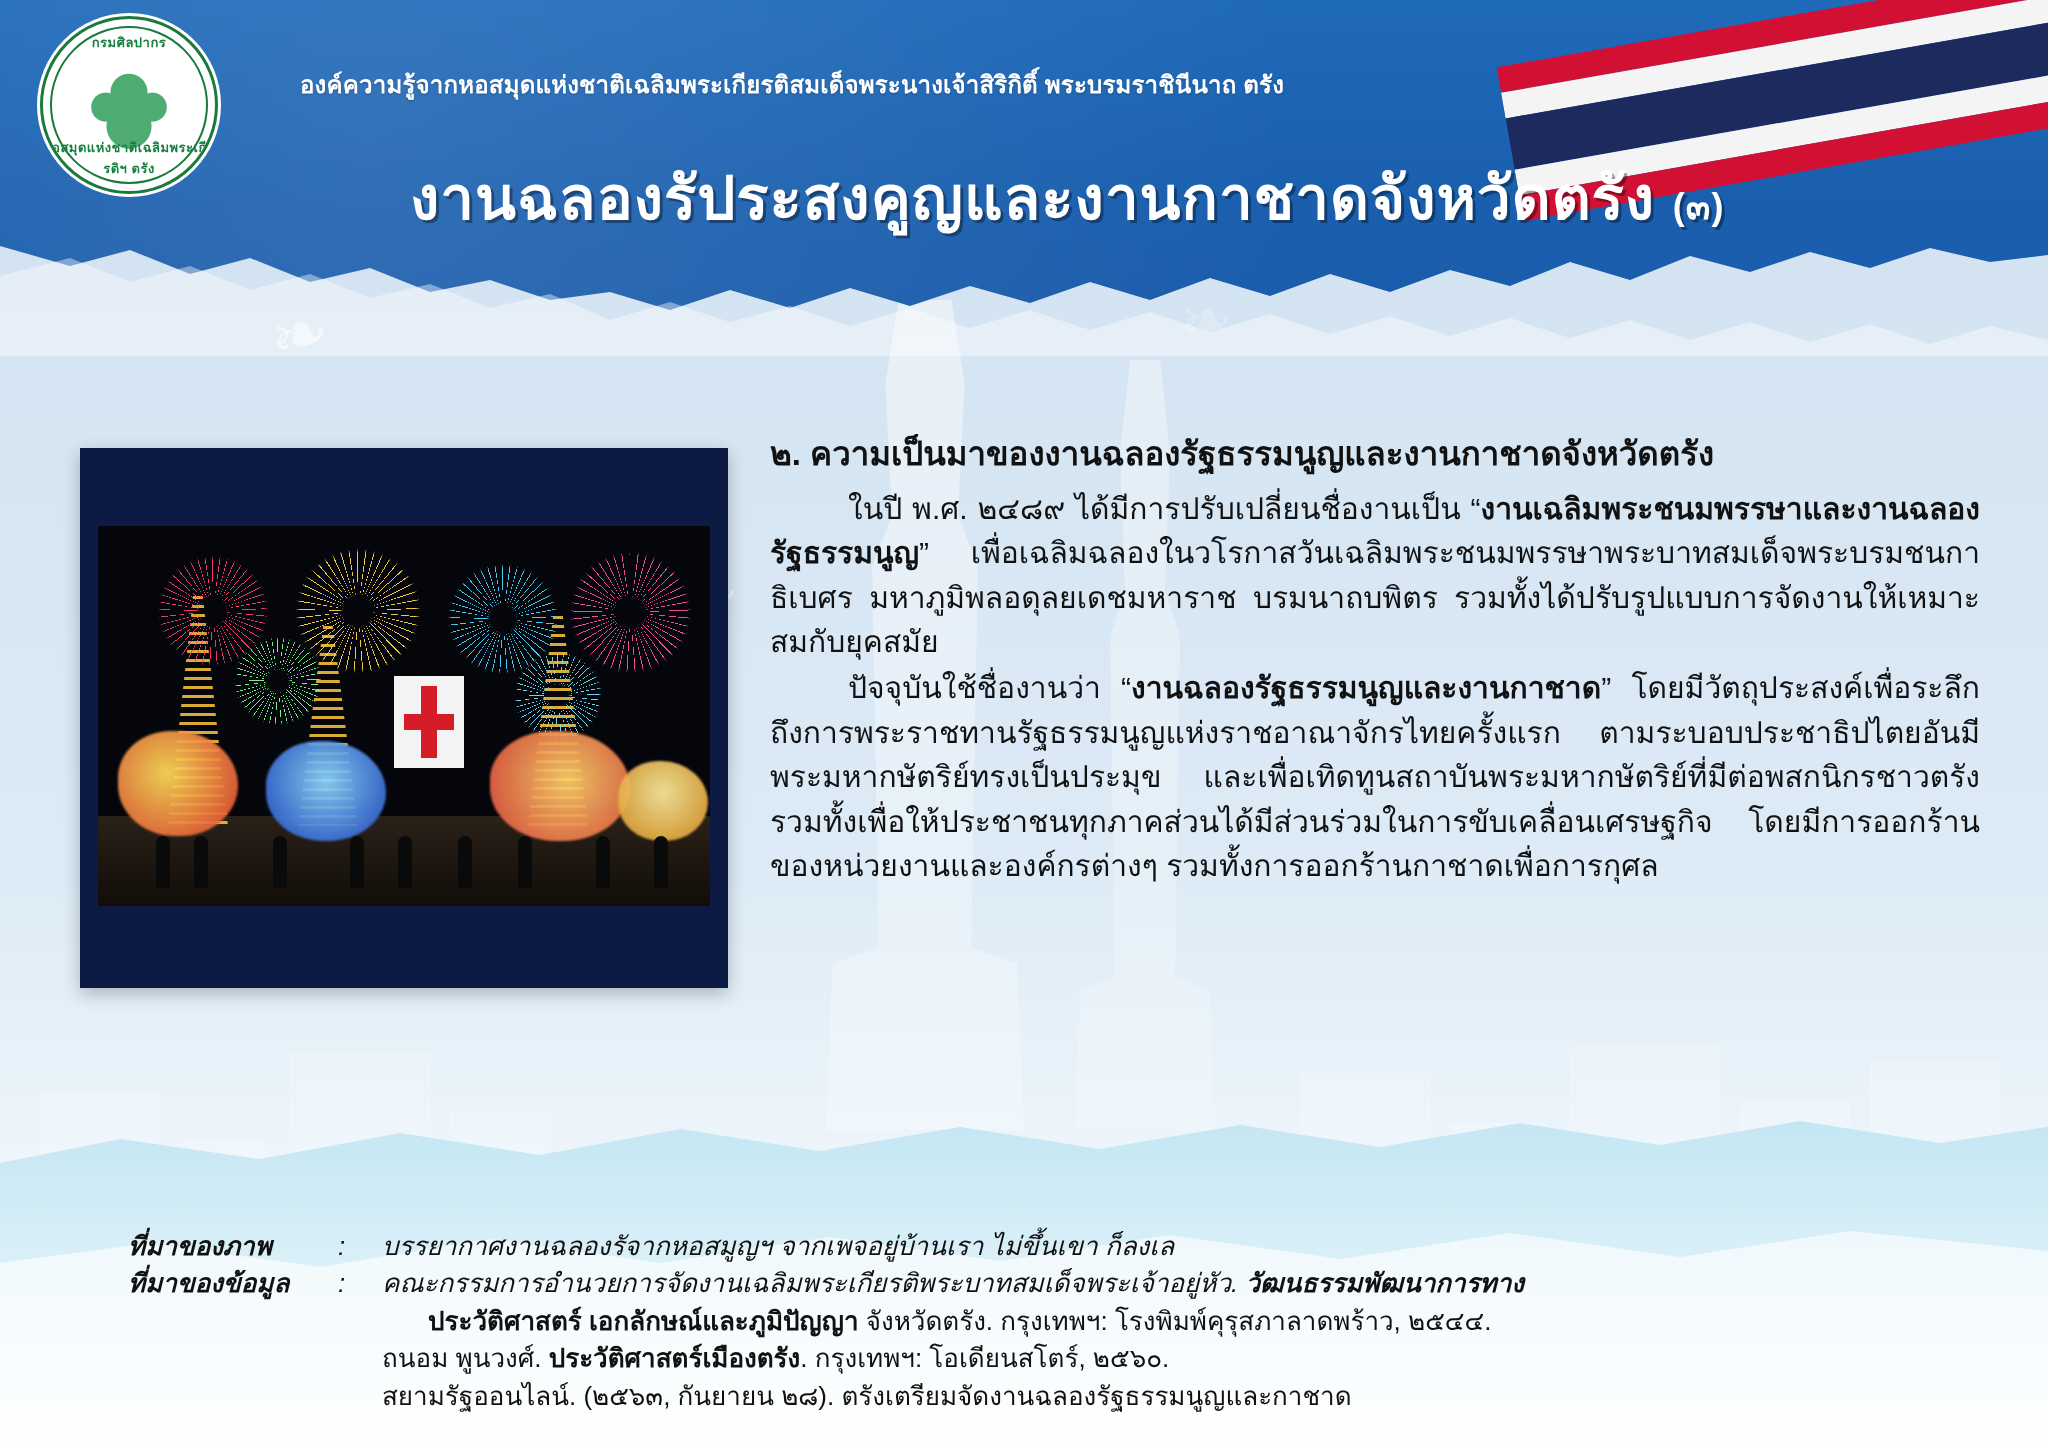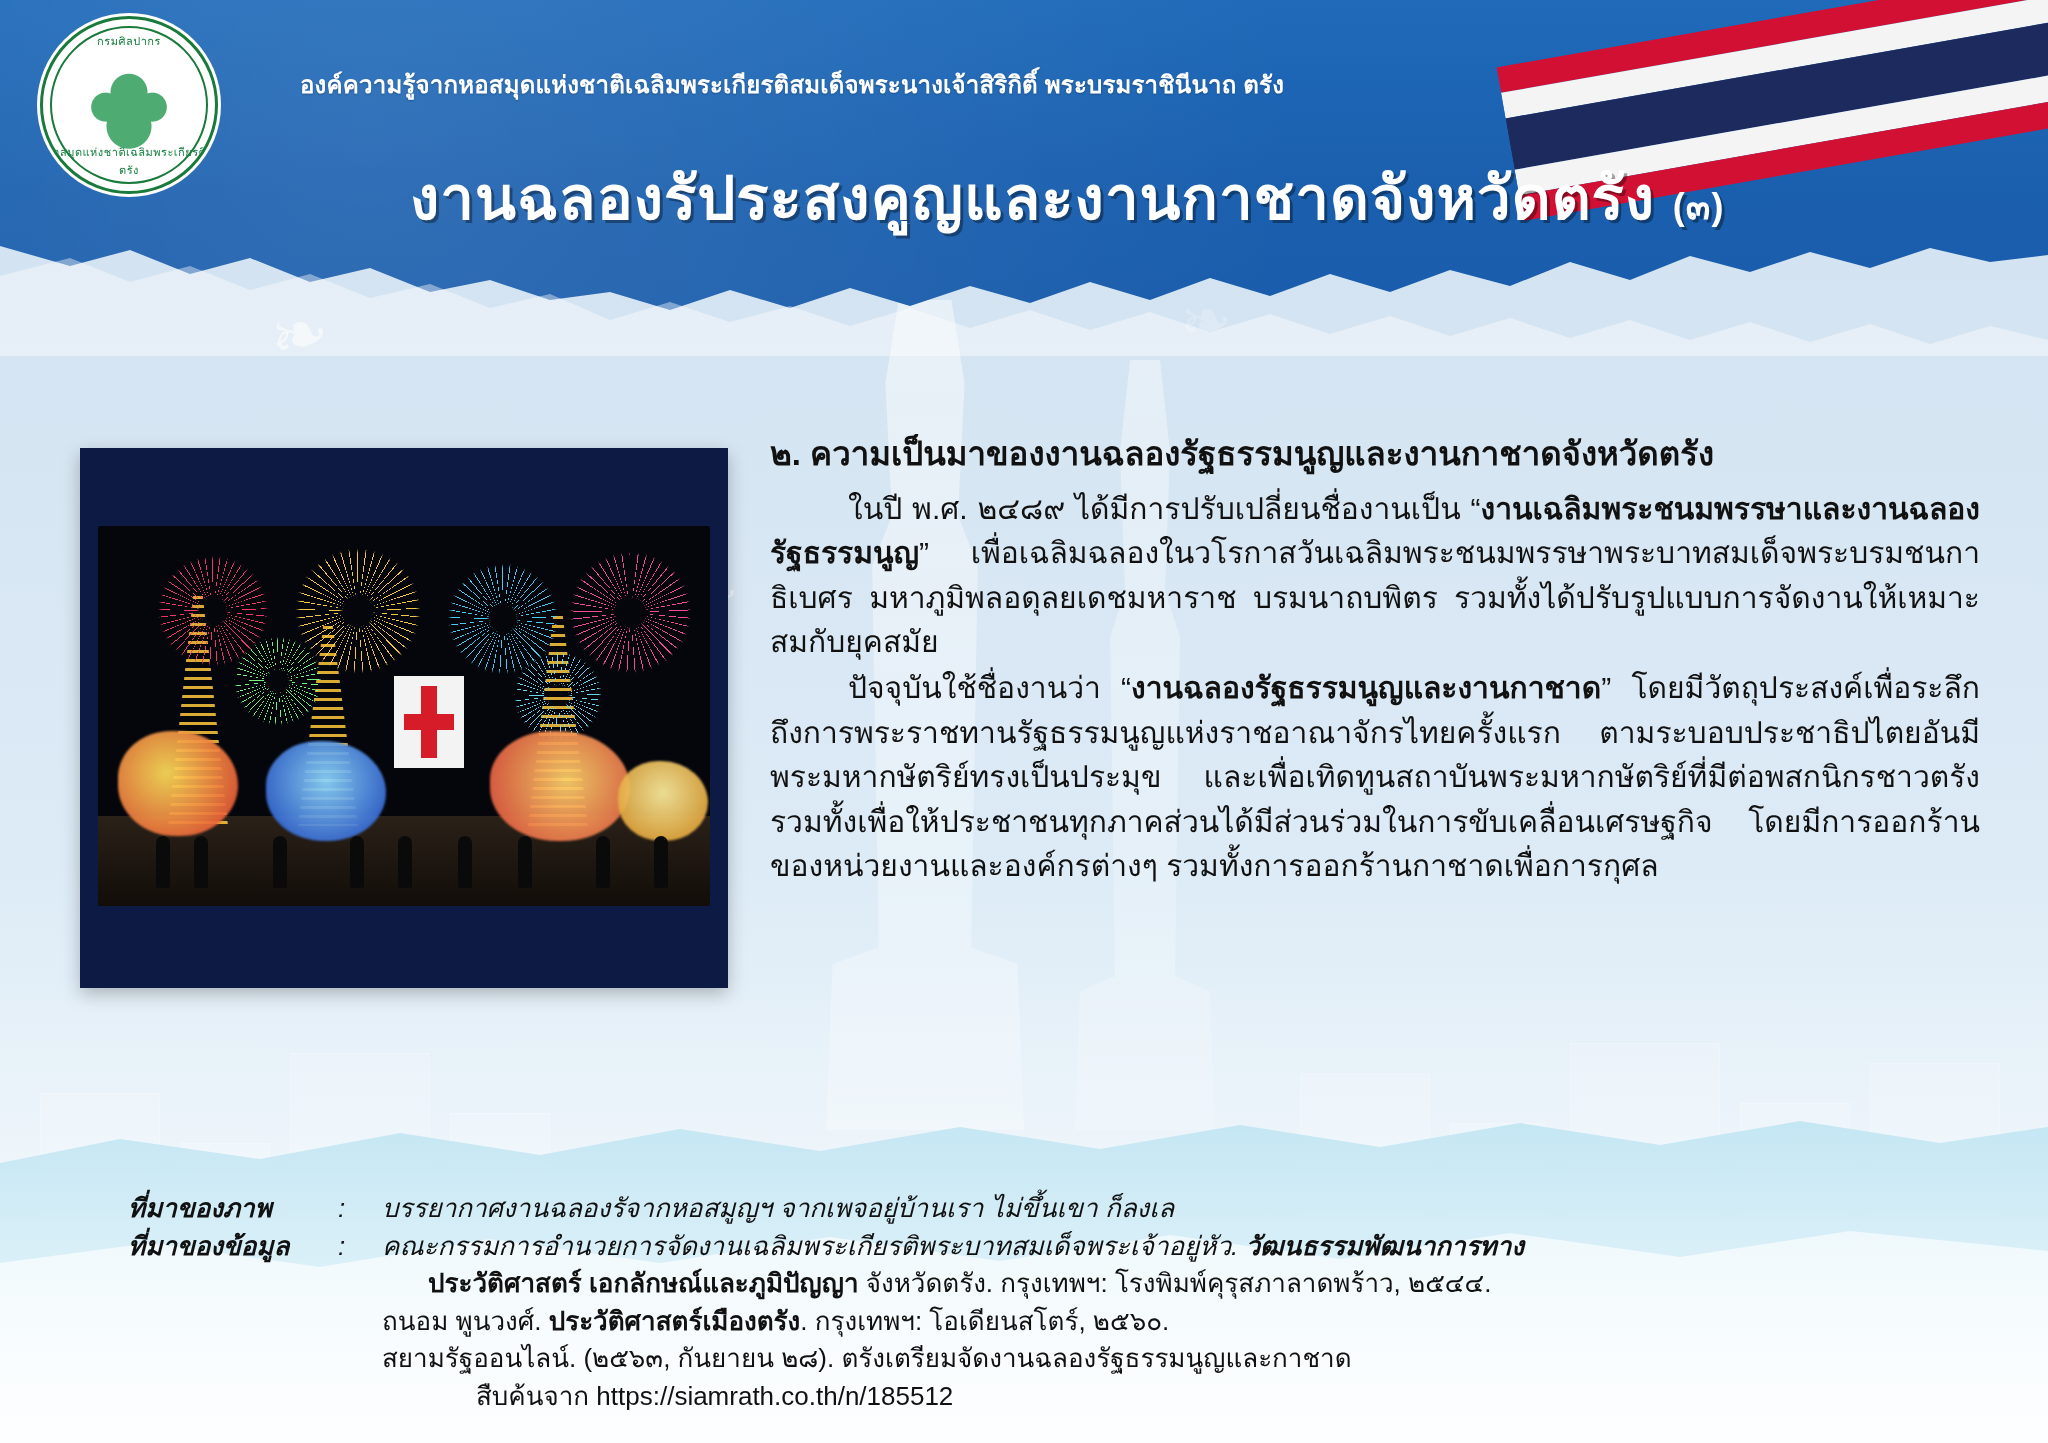--- a/index.html
+++ b/index.html
@@ -150,22 +150,23 @@
   .emblem .ring {
     position: absolute; inset: 7px;
     border-radius: 50%;
     border: 2px solid #1a7a3c;
   }
   .emblem .arc-text {
     position: absolute;
     left: 0; right: 0;
     text-align: center;
     color: #16803f;
-    font-size: 11px;
+    font-size: 13px;
     letter-spacing: .5px;
+    font-weight: bold;
   }
   .emblem .arc-top { top: 13px; }
   .emblem .arc-bot { bottom: 12px; }
   .emblem .ganesh {
     position: absolute;
     left: 50%; top: 50%;
     transform: translate(-50%,-50%);
     width: 106px; height: 106px;
     border-radius: 50%;
     background:
@@ -449,18 +450,15 @@
         <span>คณะกรรมการอำนวยการจัดงานเฉลิมพระเกียรติพระบาทสมเด็จพระเจ้าอยู่หัว. </span><b>วัฒนธรรมพัฒนาการทาง</b>
       </div>
     </div>
     <div class="src-indent-2">
       <b>ประวัติศาสตร์ เอกลักษณ์และภูมิปัญญา</b><span> จังหวัดตรัง. กรุงเทพฯ: โรงพิมพ์คุรุสภาลาดพร้าว, ๒๕๔๔.</span>
     </div>
     <div class="src-indent-1">
       <span>ถนอม พูนวงศ์. </span><b>ประวัติศาสตร์เมืองตรัง</b><span>. กรุงเทพฯ: โอเดียนสโตร์, ๒๕๖๐.</span>
     </div>
     <div class="src-indent-1">สยามรัฐออนไลน์. (๒๕๖๓, กันยายน ๒๘). ตรังเตรียมจัดงานฉลองรัฐธรรมนูญและกาชาด</div>
-    <div class="src-indent-3">
-      <a class="link" href="#">สืบค้นจาก https://siamrath.co.th/n/185512</a>
-    </div>
   </div>
 
 </div>
 
 </body></html>

